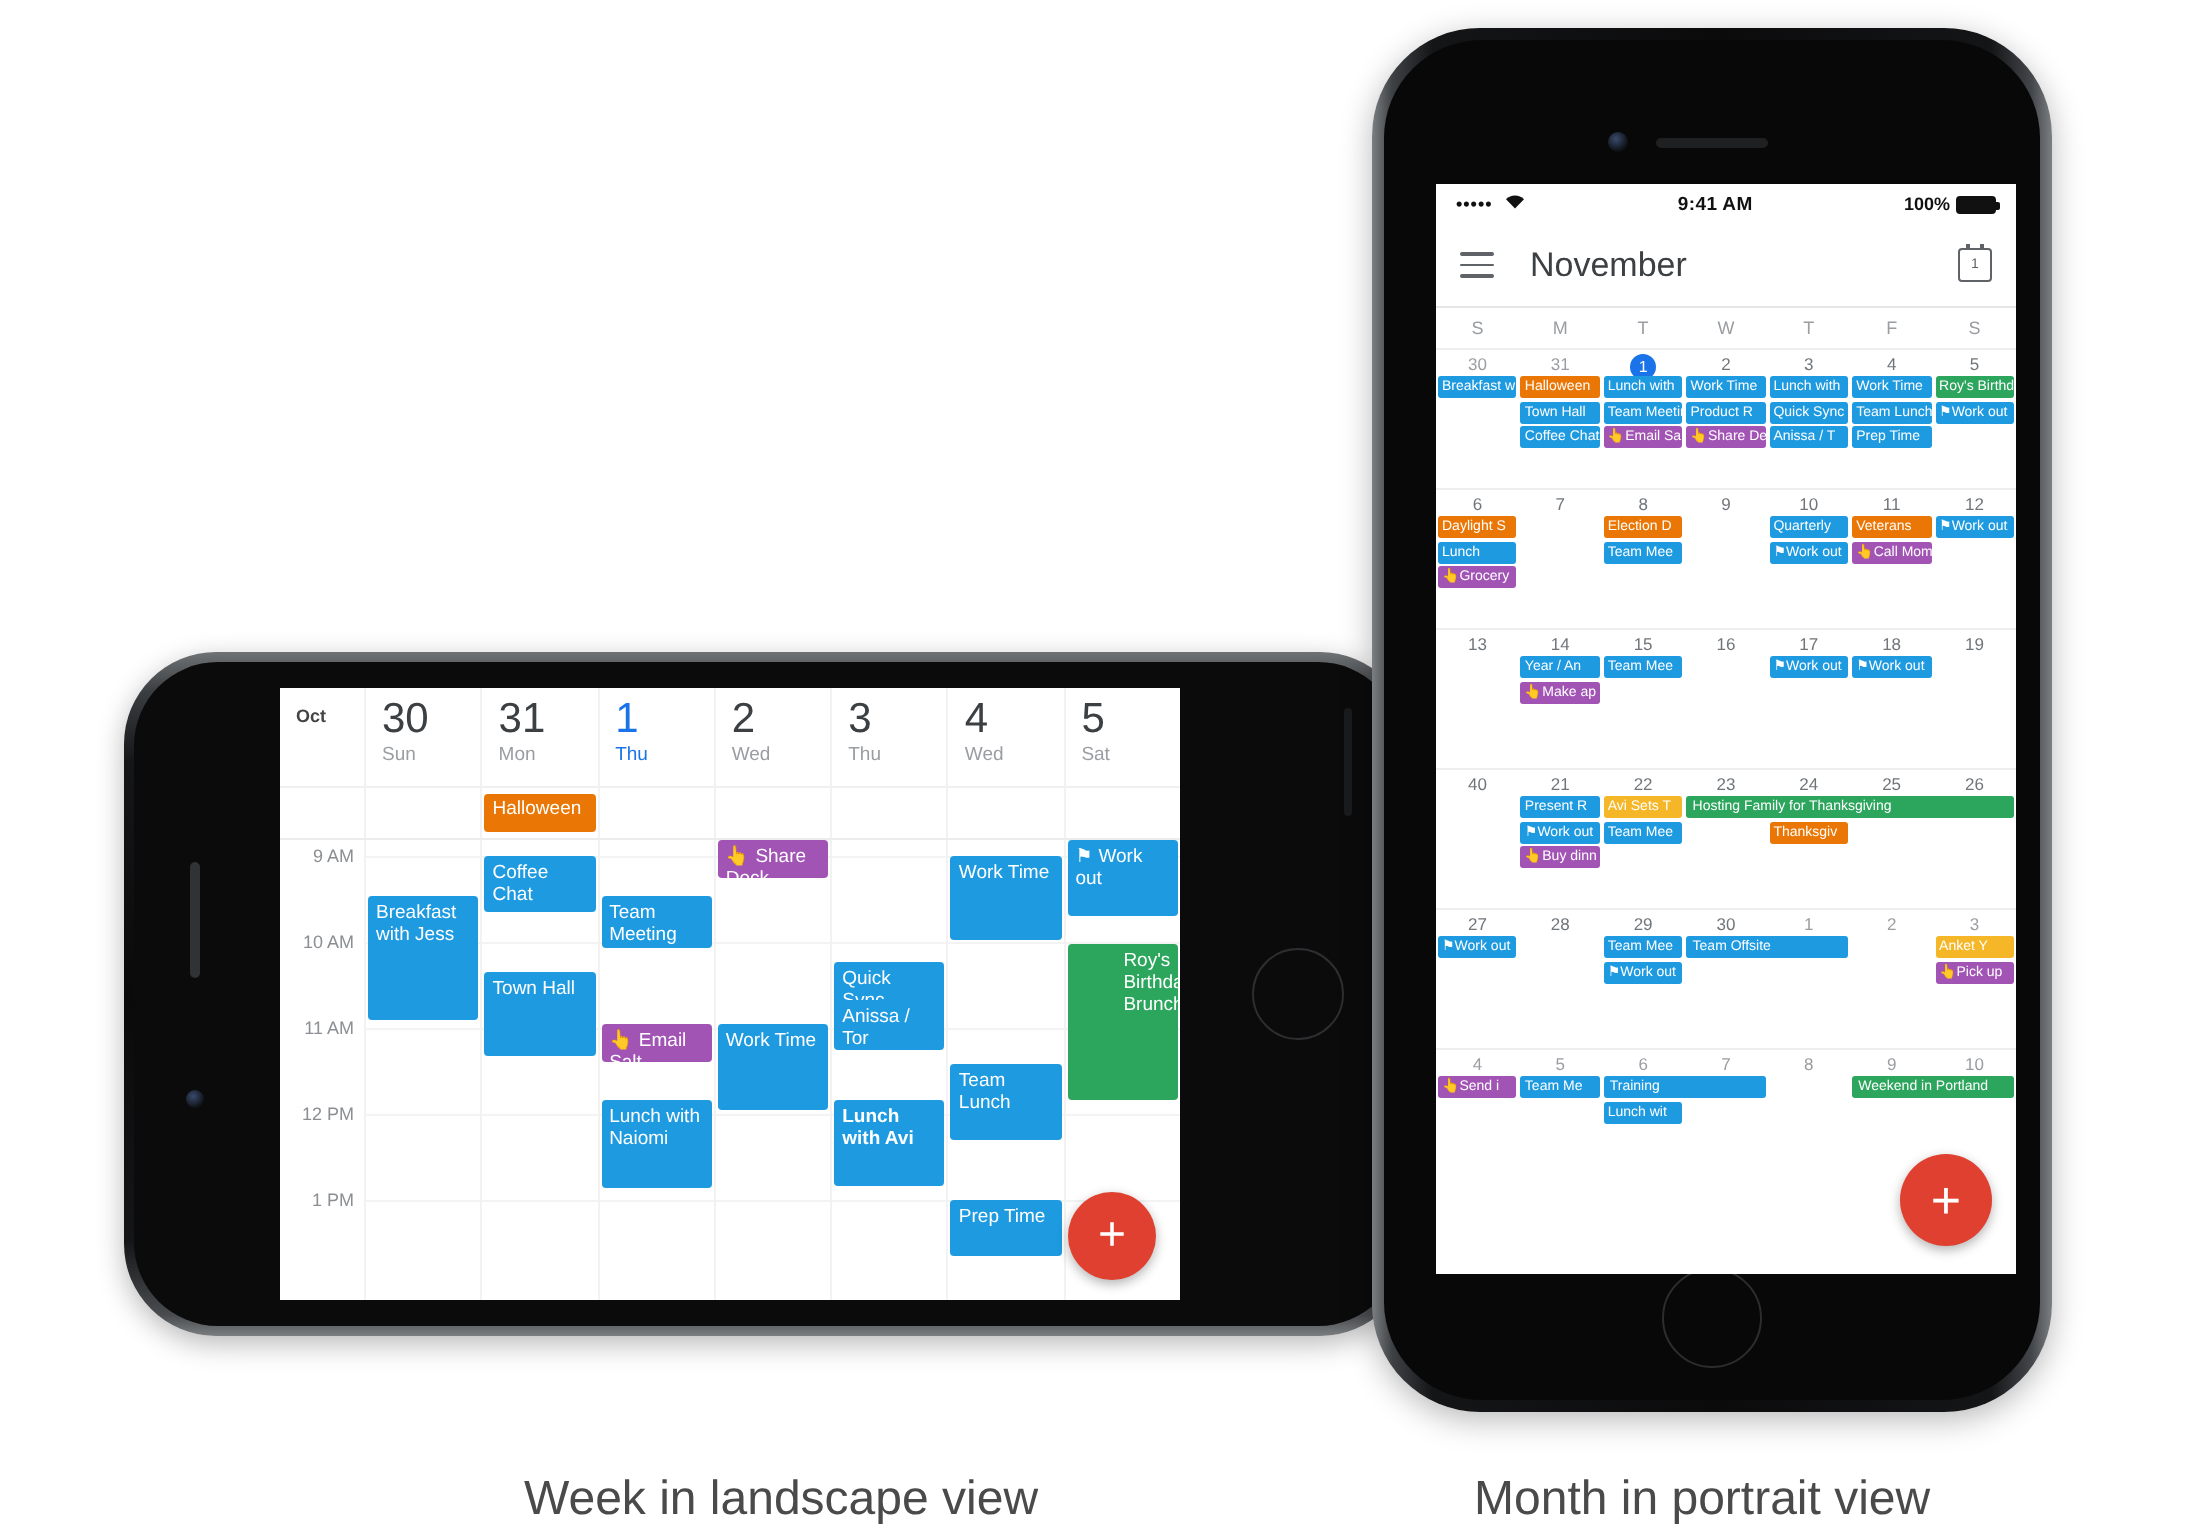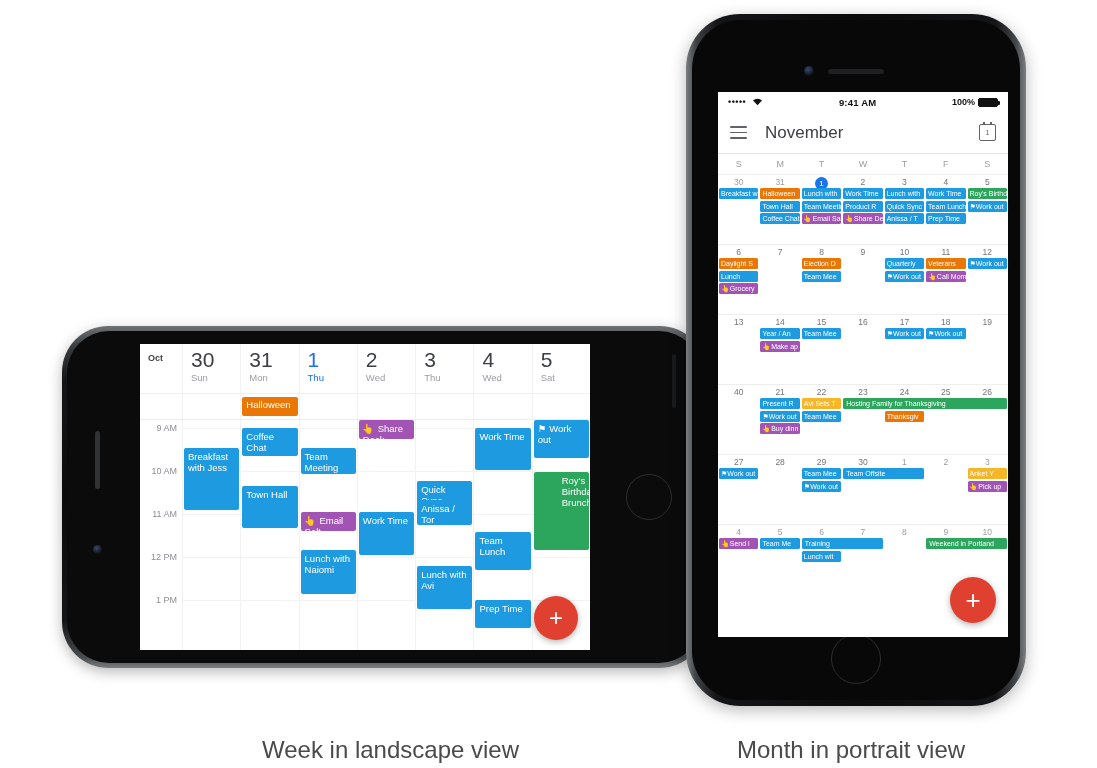--- a/index.html
+++ b/index.html
@@ -291,21 +291,21 @@
             <div class="ev purple" style="top: 92px; height: 19px;"><span class="tico">👆</span><span>Email Salt</span></div>
             <div class="ev blue" style="top: 130px; height: 44px;"><span>Lunch with Naiomi</span></div>
           </div>
           <div class="wk-col">
             <div class="ev purple" style="top: 0px; height: 19px;"><span class="tico">👆</span><span>Share Deck</span></div>
             <div class="ev blue" style="top: 92px; height: 43px;"><span>Work Time</span></div>
           </div>
           <div class="wk-col">
             <div class="ev blue" style="top: 61px; height: 25px;"><span>Quick Sync</span></div>
             <div class="ev blue" style="top: 80px; height: 25px;"><span>Anissa / Tor</span></div>
-            <div class="ev blue" style="top: 146px; height: 43px;"><span>Lunch with Avi</span></div>
+            <div class="ev blue" style="top: 130px; height: 43px; font-weight: bold;"><span>Lunch with Avi</span></div>
           </div>
           <div class="wk-col">
             <div class="ev blue" style="top: 8px; height: 42px;"><span>Work Time</span></div>
             <div class="ev blue" style="top: 112px; height: 38px;"><span>Team Lunch</span></div>
             <div class="ev blue" style="top: 180px; height: 28px;"><span>Prep Time</span></div>
           </div>
           <div class="wk-col">
             <div class="ev blue" style="top: 0px; height: 38px;"><span class="tico">⚑</span><span>Work out</span></div>
             <div class="ev green" style="top: 52px; height: 78px; padding-left: 28px;"><span>Roy's Birthday Brunch</span></div>
           </div>

